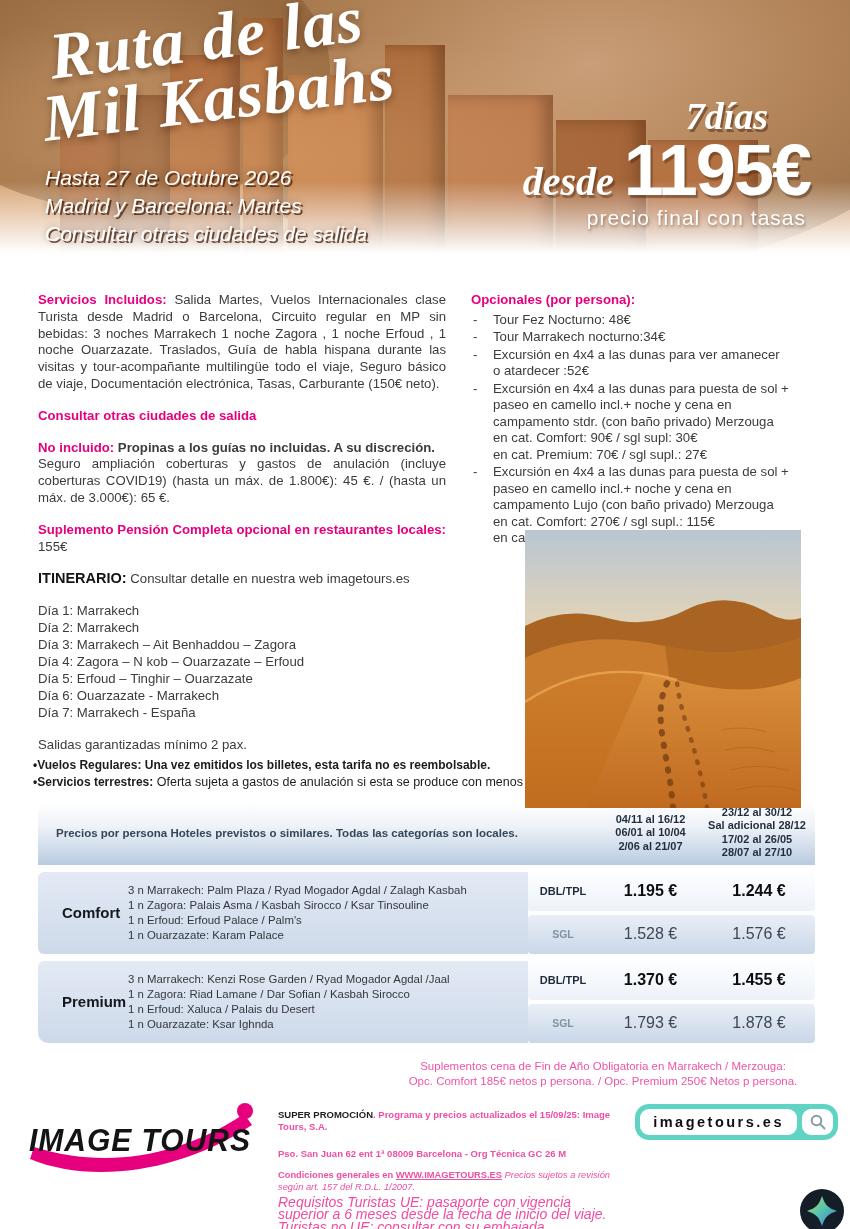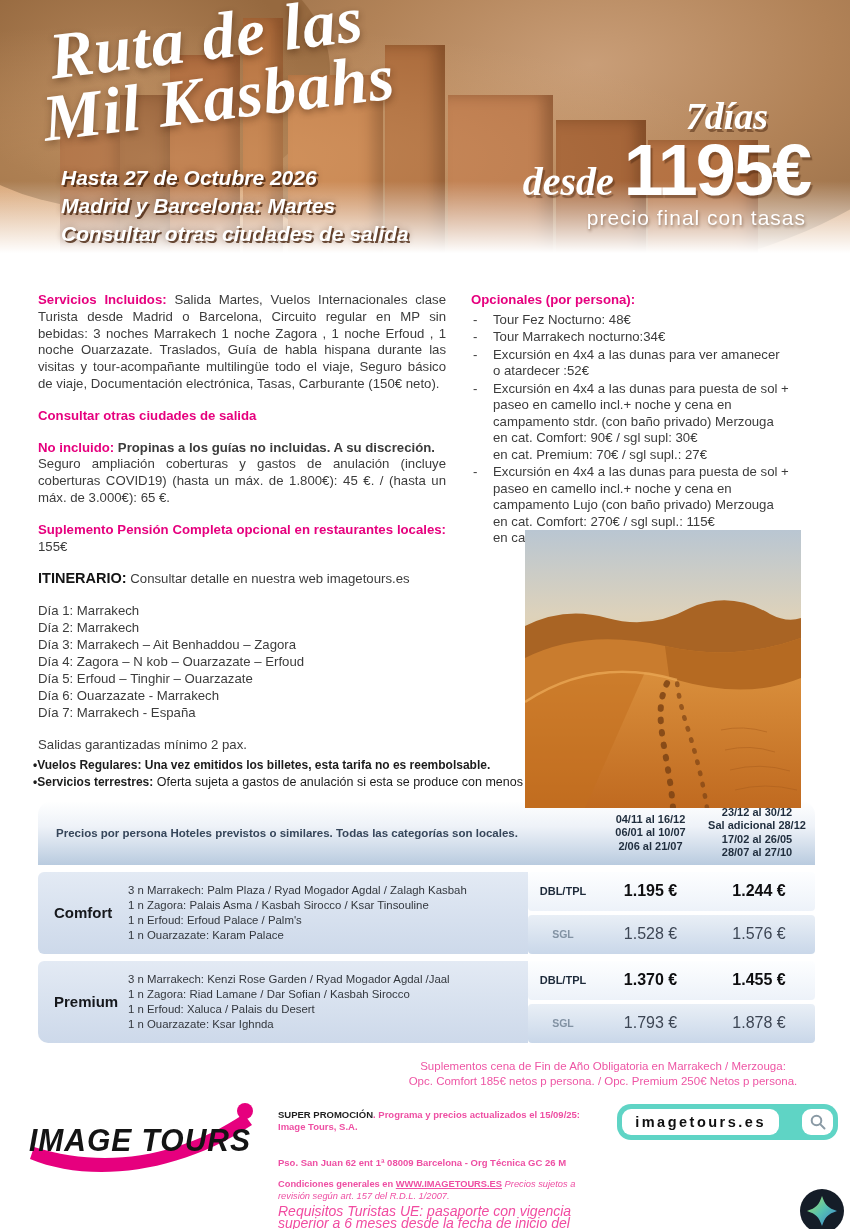--- a/index.html
+++ b/index.html
@@ -32,22 +32,22 @@
     background:radial-gradient(ellipse at 20% 60%, rgba(255,205,150,.30), rgba(255,205,150,0) 60%); }
   .h-fade { position:absolute; left:0; right:0; bottom:0; height:82px;
     background:linear-gradient(180deg, rgba(255,255,255,0) 0%, #fff 88%); }
 
   .hero-title { position:absolute; left:52px; top:6px; margin:0; color:#fff;
     font-family:"Liberation Serif", serif; font-style:italic; font-weight:700;
     transform:rotate(-7deg); line-height:.92; text-shadow:0 3px 7px rgba(60,28,8,.45); }
   .hero-title .t1 { display:block; font-size:66px; letter-spacing:1px; }
   .hero-title .t2 { display:block; font-size:66px; margin-left:-14px; letter-spacing:1px; }
   .hero-sub { position:absolute; left:45px; top:164px; color:#fff;
-    font-weight:700; font-style:italic; font-size:21px; line-height:28px;
-    text-shadow:2px 2px 0 rgba(72,36,14,.8), 0 0 6px rgba(72,36,14,.4);margin-left:16px; }
+    font-weight:400; font-style:italic; font-size:21px; line-height:28px;
+    text-shadow:2px 2px 0 rgba(72,36,14,.8), 0 0 6px rgba(72,36,14,.4); }
   .hero-days { position:absolute; right:82px; top:94px; color:#fff;
     font-family:"Liberation Serif", serif; font-style:italic; font-weight:700; font-size:38px;
     text-shadow:2px 3px 0 rgba(72,36,14,.5); }
   .hero-price { position:absolute; right:40px; top:134px; color:#fff;
     display:flex; align-items:baseline; gap:10px; text-shadow:2px 3px 1px rgba(72,36,14,.45); }
   .hero-price .desde { font-family:"Liberation Serif", serif; font-style:italic; font-weight:700; font-size:40px; }
   .hero-price .big { font-size:72px; font-weight:800; letter-spacing:-2px; line-height:1; }
   .hero-pricenote { position:absolute; right:44px; top:206px; color:#fff;
     font-size:21px; font-weight:300; letter-spacing:1px; text-shadow:1px 2px 3px rgba(72,36,14,.45); }
 
@@ -84,21 +84,21 @@
     background:linear-gradient(180deg,#ffffff 0%,#eef2f8 40%,#b9cbdf 100%);
     color:#36465a; }
   .pt-intro { flex:1; padding-left:18px; font-size:11.5px;font-weight:bold; }
   .pt-spacer { width:70px; }
   .pt-season { text-align:center; font-weight:700; font-size:11px; line-height:13.5px; color:#1f2d3d; }
   .pt-season.s1 { width:105px; }
   .pt-season.s2 { width:112px; padding-right:4px; }
   .pt-row { display:flex; margin-top:7px; }
   .pt-left { flex:1; display:flex; align-items:center; border-radius:6px 0 0 6px;
     background:linear-gradient(180deg,#e3eaf4 0%,#cdd9ea 100%); }
-  .pt-cat { width:88px; padding-left:16px; font-weight:700; font-size:15px; color:#16181c; }
+  .pt-cat { width:88px; padding-left:24px; font-weight:700; font-size:15px; color:#16181c; }
   .pt-hotels { padding:11px 4px 11px 2px; font-size:11.4px; line-height:15px; color:#33373d; }
   .pt-prices { width:287px; display:flex; flex-direction:column; gap:4px; background:#fff; }
   .sub { flex:1; display:flex; align-items:center; border-radius:4px; }
   .sub .lbl { width:70px; text-align:center; }
   .sub .v  { width:105px; text-align:center; }
   .sub .v2 { width:112px; text-align:center; }
   .sub.dbl { background:linear-gradient(180deg,#fdfeff 0%,#edf2f9 100%); min-height:34px; }
   .sub.dbl .lbl { font-size:11px; font-weight:700; color:#1d2a3a; }
   .sub.dbl .v, .sub.dbl .v2 { font-size:16px; font-weight:700; color:#0e0e10; }
   .sub.sgl { background:linear-gradient(180deg,#e9eff6 0%,#c9d7e9 100%); min-height:34px; }
@@ -110,26 +110,26 @@
   .pink-note { width:478px; margin:16px 8px 8px auto; text-align:center;
     color:#ee55a4; font-size:11.5px; line-height:15px; }
 
   
   .footer { display:flex; align-items:flex-start; margin-top:12px; padding:0 12px 0 24px; }
   .logo { width:238px; }
   .logo svg { display:block; }
   .f-text { flex:1; padding:8px 12px 0 16px; font-size:9.5px; line-height:12px; }
   .f1 { color:#ee4fa3; font-weight:700; }
   .f1 .dark { color:#1e1e1e; }
-  .f-addr { margin-top:24px; color:#ee4fa3; font-weight:700; }
+  .f-addr { margin-top:15px; color:#ee4fa3; font-weight:700; }
   .f-cond { margin-top:9px; color:#ee4fa3; font-size:9.3px; }
   .f-cond .lnk { text-decoration:underline; font-weight:700; color:#ee4fa3; cursor:pointer; }
   .f-cond i { font-weight:400; }
   .f-legal { margin-top:3px; color:#f14ba0; font-style:italic; font-size:14px; line-height:12.5px; }
-  .site-btn { margin-top:3px; display:inline-flex; gap:23px; background:#5fd4c5;
+  .site-btn { margin-top:3px; display:inline-flex; gap:5px; background:#5fd4c5;
     padding:5px; border-radius:14px; cursor:pointer; }
   .sb-label { background:#fff; border-radius:9px; padding:5px 13px; font-weight:700;
     letter-spacing:2.5px; font-size:14.5px; color:#101010; }
   .sb-search { background:#fff; border-radius:9px; width:31px; display:flex;
     align-items:center; justify-content:center; }
   .chat { position:absolute; right:5px; bottom:-5px; width:46px; height:46px; cursor:pointer; }
 </style>
 </head>
 <body>
 
@@ -262,21 +262,21 @@
       <span>Oferta sujeta a gastos de anulación si esta se produce con menos de 25 días de antelación a la fecha de  salida.</span>
     </p>
   </section>
 
   <section class="ptable">
     <div class="pt-head">
       <div class="pt-intro">Precios por persona Hoteles previstos o similares. Todas las categorías son locales.</div>
       <div class="pt-spacer"></div>
       <div class="pt-season s1">
         <div>04/11 al 16/12</div>
-        <div>06/01 al 10/07</div>
+        <div>06/01 al 10/04</div>
         <div>2/06 al 21/07</div>
       </div>
       <div class="pt-season s2">
         <div>23/12 al 30/12</div>
         <div>Sal adicional 28/12</div>
         <div>17/02 al 26/05</div>
         <div>28/07 al 27/10</div>
       </div>
     </div>
 

